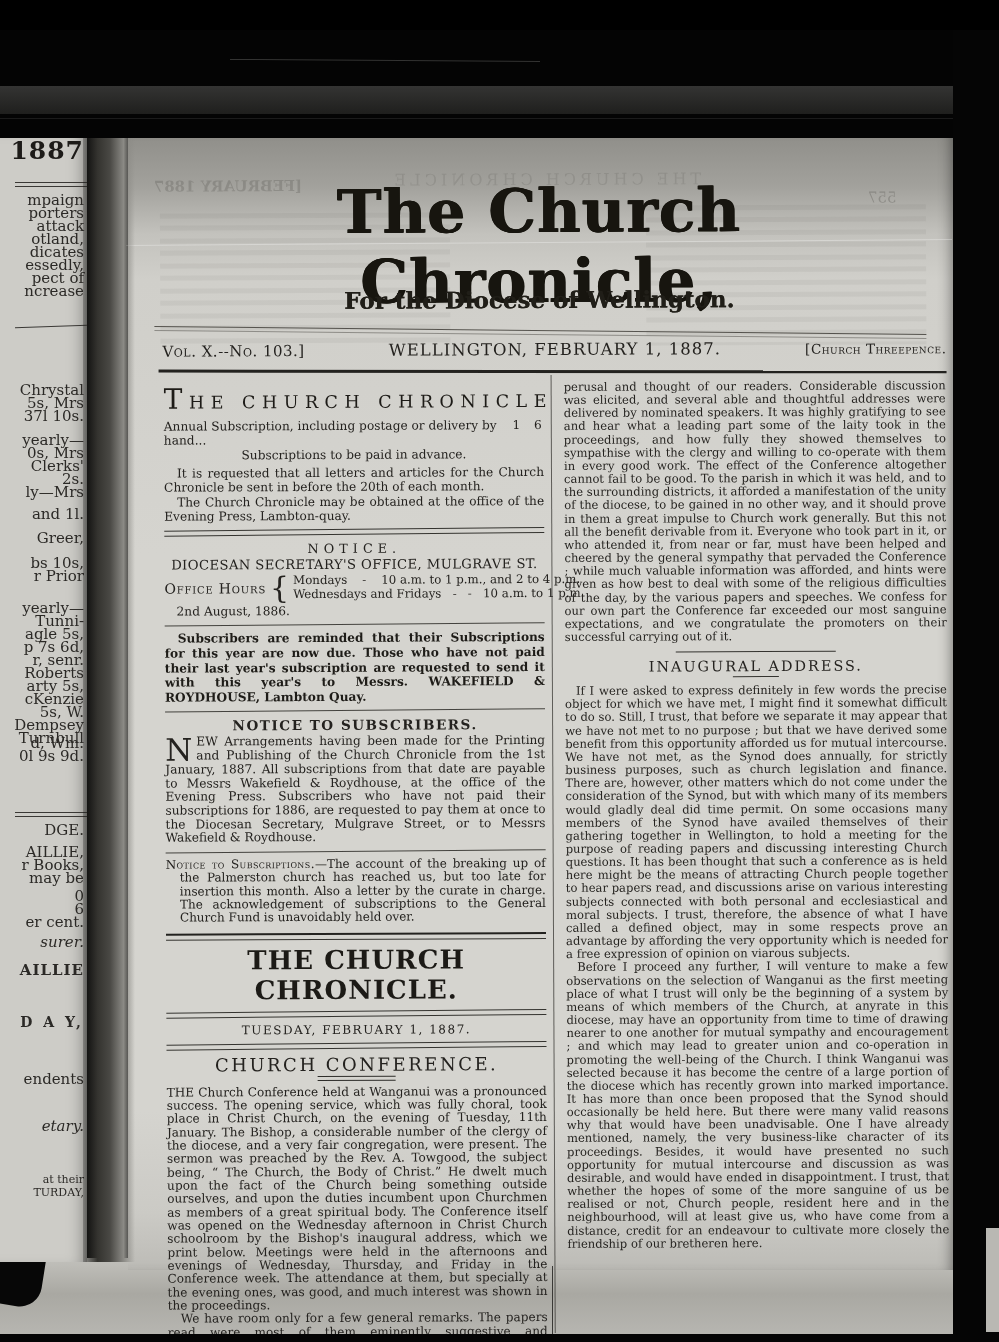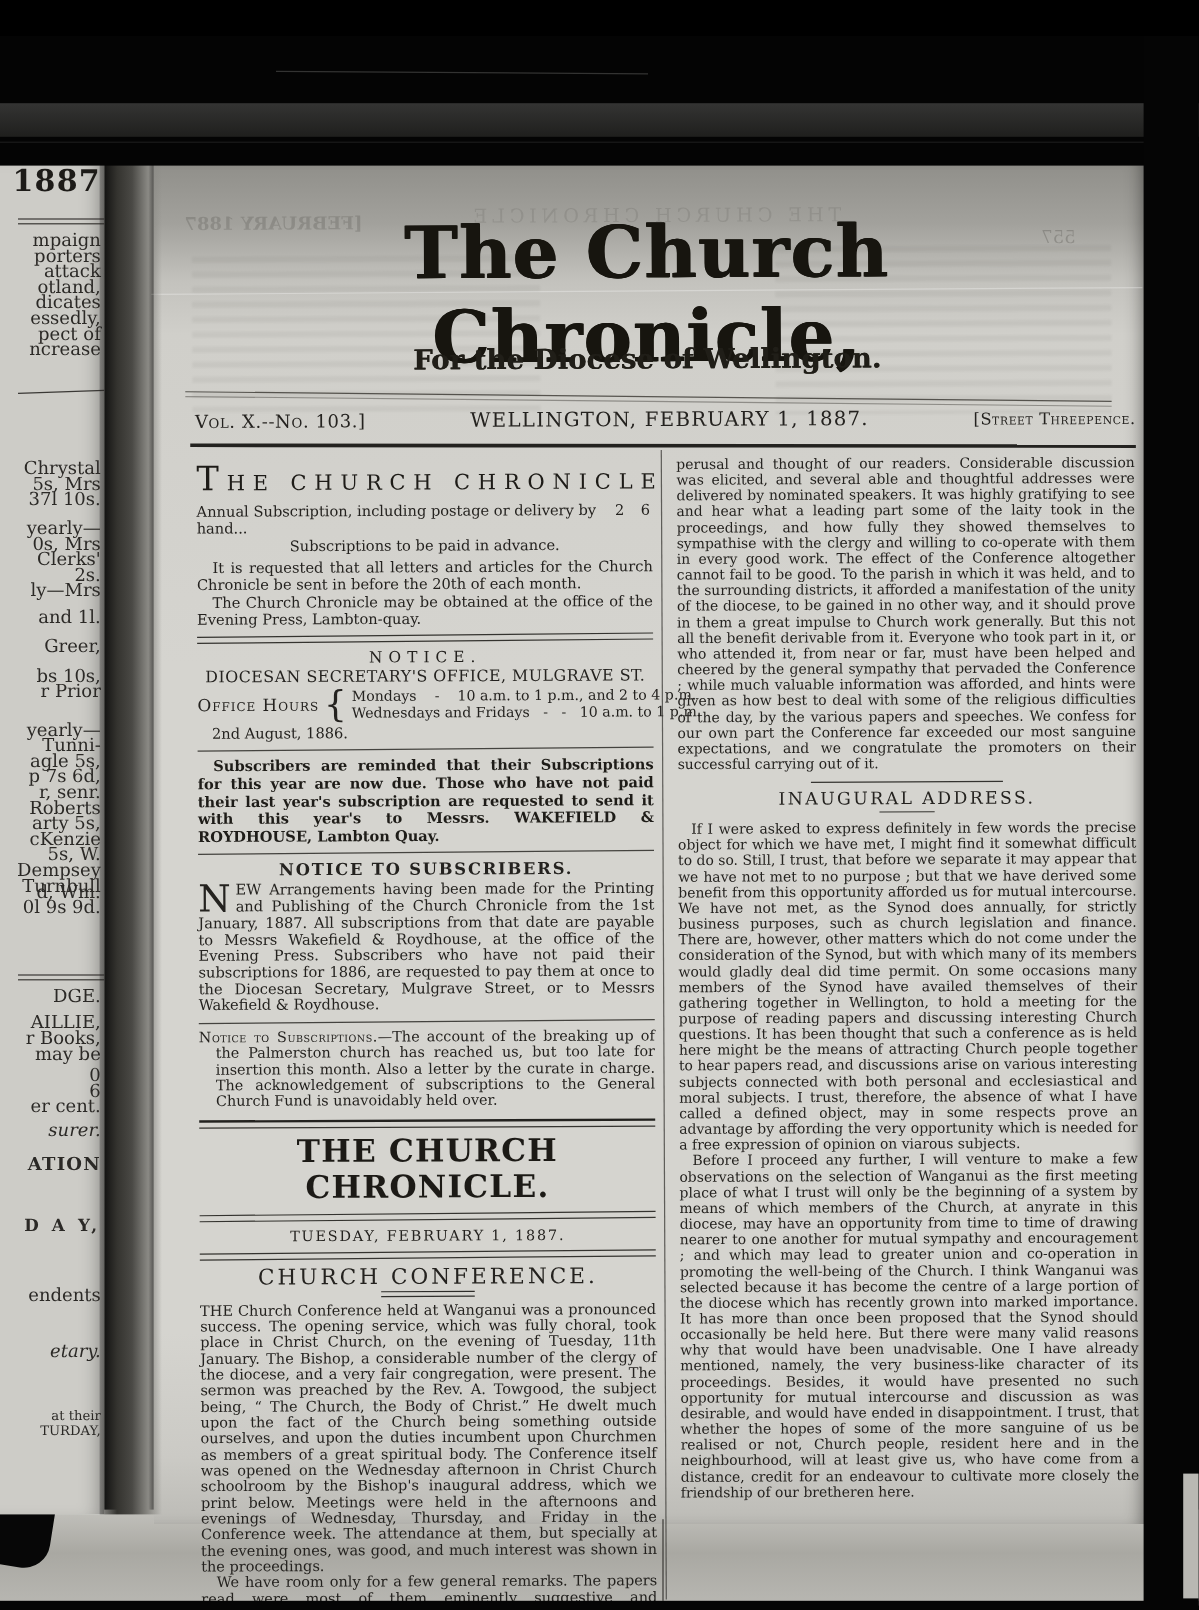--- a/index.html
+++ b/index.html
@@ -158,21 +158,21 @@
 0l 9s 9d.</div>
     <div class="frag-rule" style="top:676px"></div>
     <div class="frag" style="top:688px">DGE.</div>
     <div class="frag" style="top:710px">AILLIE,
 r Books,
 may be</div>
     <div class="frag" style="top:754px">0
 6
 er cent.</div>
     <div class="frag italic" style="top:800px">surer.</div>
-    <div class="frag caps" style="top:828px">ATION</div>
+    <div class="frag caps" style="top:828px">AILLIE</div>
     <div class="frag caps sp" style="top:880px">D A Y,</div>
     <div class="frag" style="top:937px">endents</div>
     <div class="frag italic" style="top:984px">etary.</div>
     <div class="frag small" style="top:1038px">at their
 TURDAY,</div>
   </div>
 
   <div class="gutter"></div>
 
   <div class="page-main">
@@ -185,31 +185,31 @@
       <div class="bleed-block bb2"></div>
 
       <div class="masthead-title">The Church Chronicle,</div>
       <div class="masthead-subtitle">For the Diocese of Wellington.</div>
       <div class="mast-rule r1"></div>
       <div class="mast-rule r2"></div>
 
       <div class="dateline">
         <span class="vol">Vol. X.--No. 103.]</span>
         <span class="dl-center">WELLINGTON, FEBRUARY 1, 1887.</span>
-        <span class="price">[Street Threepence.</span>
+        <span class="price">[Church Threepence.</span>
       </div>
       <div class="thick-rule"></div>
       <div class="divider"></div>
       <div class="scratch-line"></div>
 
       <div class="col col-left">
         <div class="lc-head">THE CHURCH CHRONICLE</div>
         <div class="sub-row">
           <span>Annual Subscription, including postage or delivery by hand...</span>
-          <span class="sub-amount">2  6</span>
+          <span class="sub-amount">1  6</span>
         </div>
         <div class="center-line">Subscriptions to be paid in advance.</div>
         <div class="para">It is requested that all letters and articles for the Church Chronicle be sent in before the 20th of each month.</div>
         <div class="para">The Church Chronicle may be obtained at the office of the Evening Press, Lambton-quay.</div>
         <div class="rule-double"></div>
         <div class="notice-head">NOTICE.</div>
         <div class="office-line">DIOCESAN SECRETARY'S OFFICE, MULGRAVE ST.</div>
         <div class="hours">
           <span class="hours-label">Office Hours</span>
           <span class="hours-brace">{</span>

